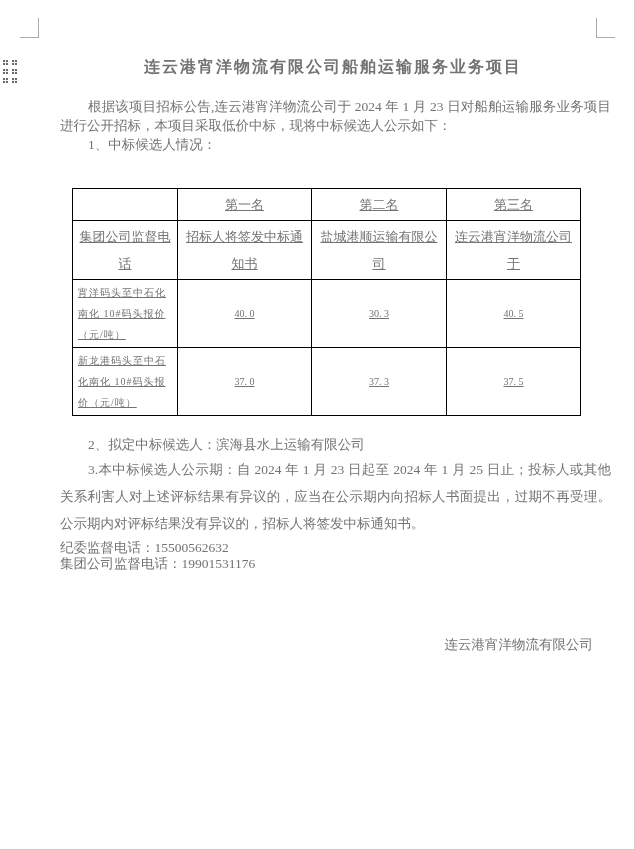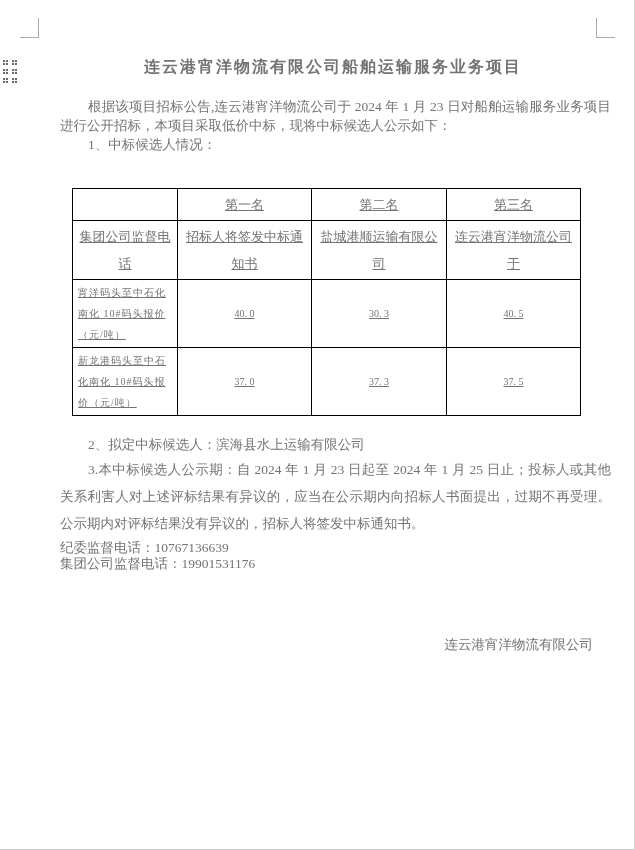--- a/index.html
+++ b/index.html
@@ -154,21 +154,21 @@
         <td class="num">37. 3</td>
         <td class="num">37. 5</td>
       </tr>
     </tbody>
   </table>
 
   <p class="body-text item2">2、拟定中标候选人：滨海县水上运输有限公司</p>
   <p class="body-text para3">3.本中标候选人公示期：自 2024 年 1 月 23 日起至 2024 年 1 月 25 日止；投标人或其他关系利害人对上述评标结果有异议的，应当在公示期内向招标人书面提出，过期不再受理。公示期内对评标结果没有异议的，招标人将签发中标通知书。</p>
 
   <div class="body-text phones">
-    <div>纪委监督电话：10767136639</div>
+    <div>纪委监督电话：15500562632</div>
     <div>集团公司监督电话：19901531176</div>
   </div>
 
   <div class="footer">
     <div>连云港宵洋物流有限公司</div>
   </div>
 
 </div>
 
 </body></html>

